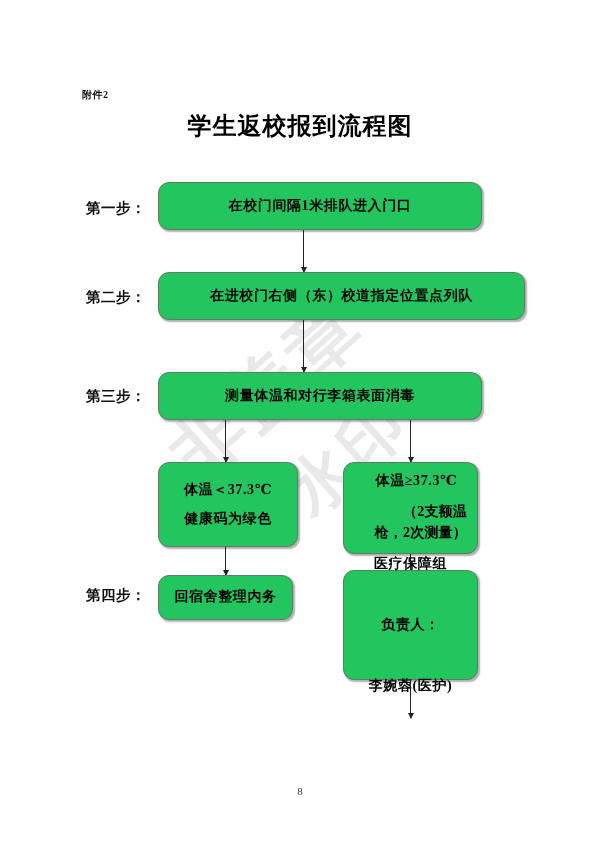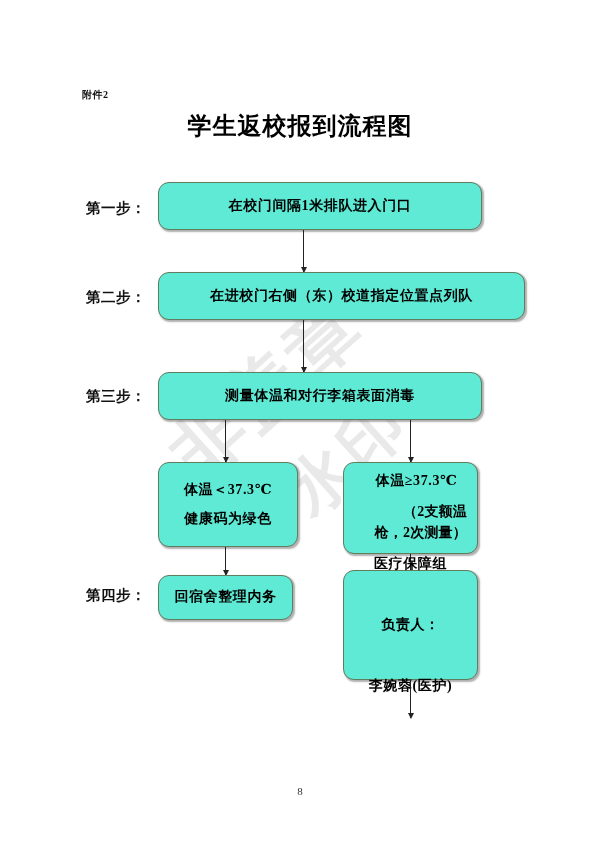--- a/index.html
+++ b/index.html
@@ -87,21 +87,21 @@
     text-align: center;
     font-size: 11px;
     color: #333333;
     z-index: 3;
   }
 
   
   .fbox {
     position: absolute;
     box-sizing: border-box;
-    background: #5eead4;
+    background: #22c55e;
     border: 1px solid #5f7d5f;
     border-radius: 11px;
     box-shadow: 1.5px 1.5px 1.5px rgba(80, 80, 80, 0.45);
     display: flex;
     flex-direction: column;
     align-items: center;
     justify-content: center;
     z-index: 2;
     color: #000000;
     font-weight: 700;

